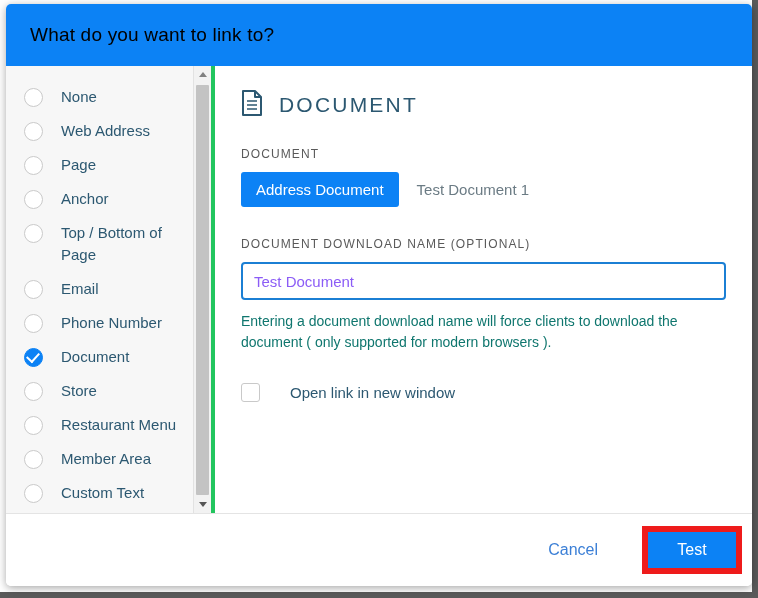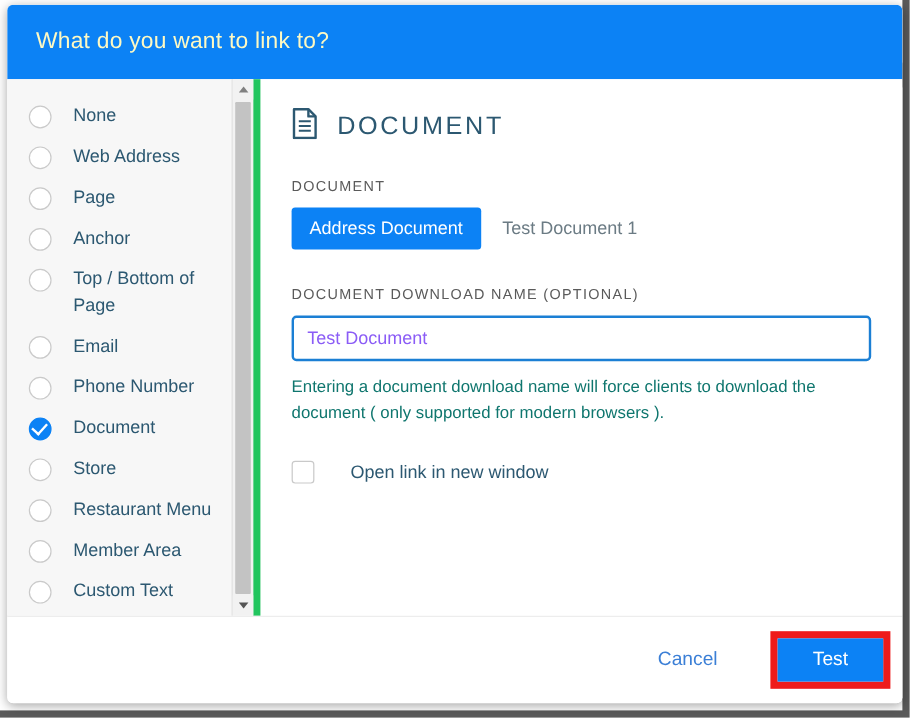--- a/index.html
+++ b/index.html
@@ -60,40 +60,40 @@
   }
 
   #modal-header {
     height: 62px;
     background: #0c82f5;
     display: flex;
     align-items: center;
     flex: 0 0 auto;
   }
   #modal-title {
-    color: #fef9c3;
+    color: #000000;
     font-size: 19px;
     font-weight: normal;
     padding-left: 24px;
     letter-spacing: 0.2px;
   }
 
   #modal-body {
     flex: 1 1 auto;
     display: flex;
     min-height: 0;
     border-bottom: 1px solid #e4e4e4;
   }
 
   
   #sidebar-wrap {
     width: 205px;
     flex: 0 0 205px;
     background: #f7f7f7;
-    border-right: 6px solid #22c55e;
+    border-right: 4px solid #22c55e;
     display: flex;
     position: relative;
   }
   #sidebar-list {
     flex: 1 1 auto;
     padding: 14px 0 10px 0;
     overflow: hidden;
   }
   .radio-row {
     display: flex;

